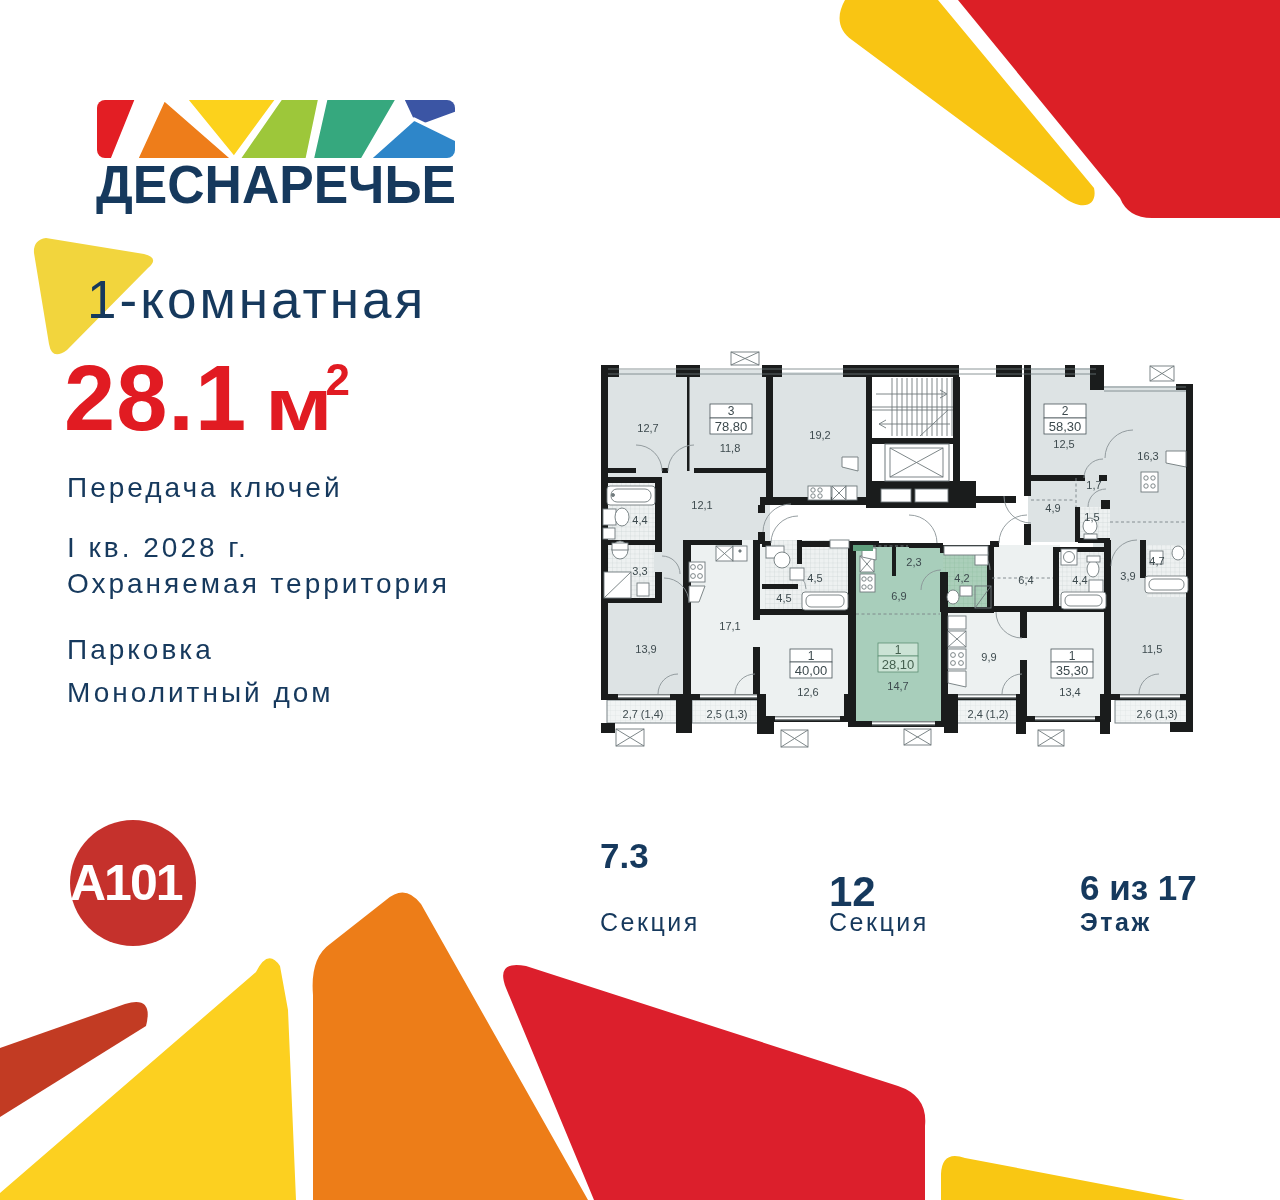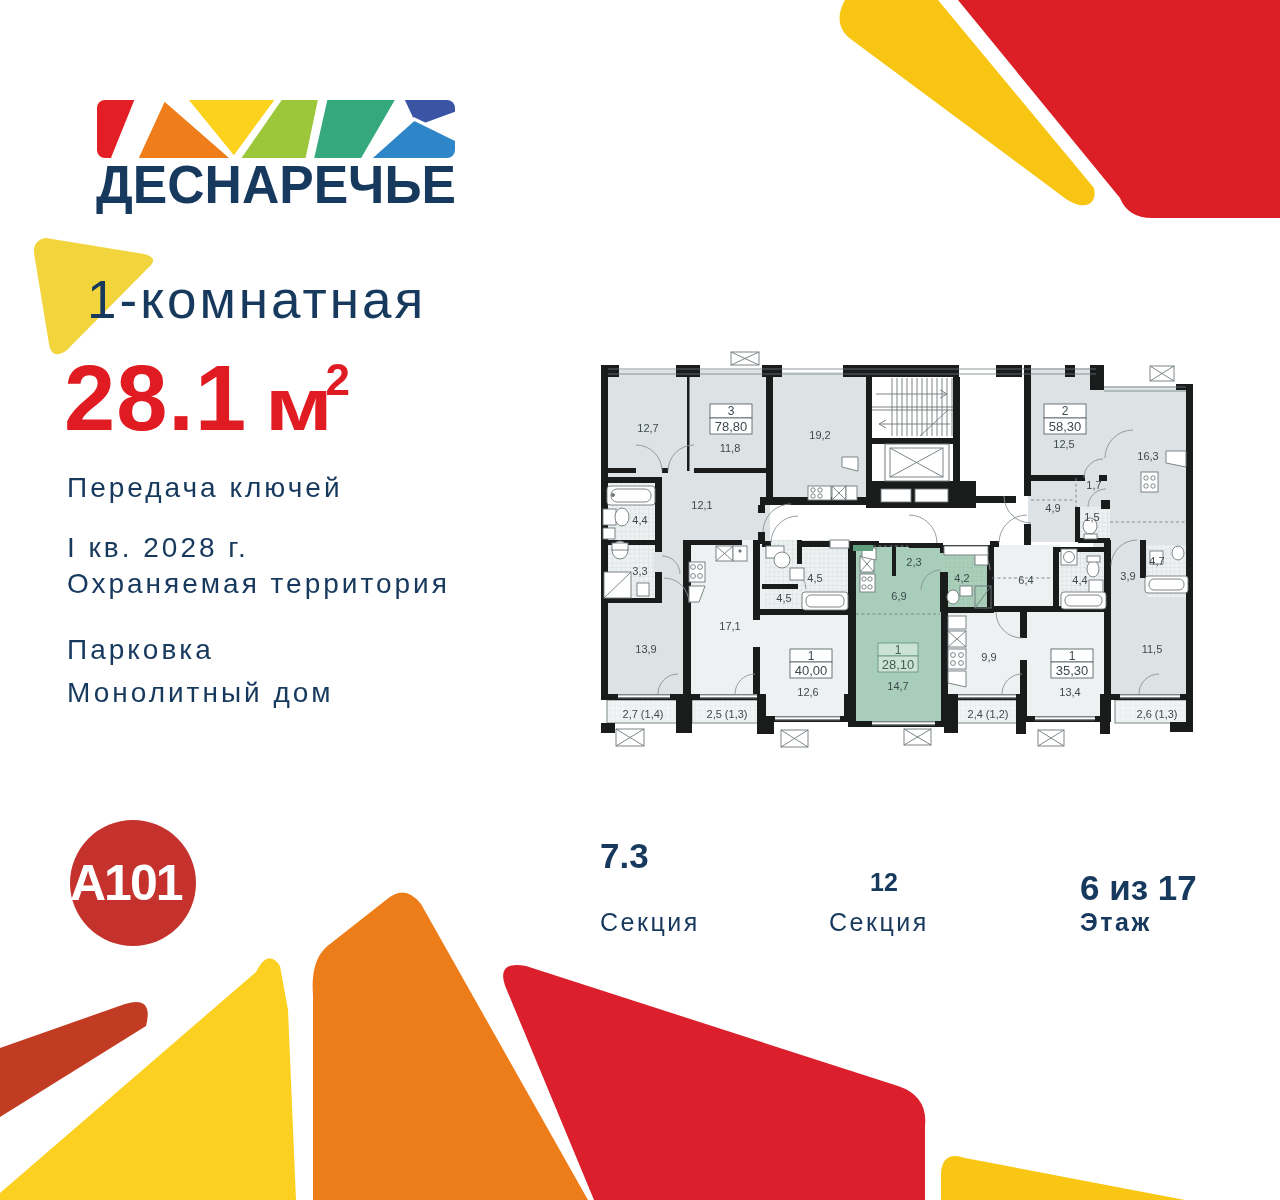--- a/index.html
+++ b/index.html
@@ -54,21 +54,21 @@
 <div class="abs navy" style="left:67px;top:512px;font-size:28px;letter-spacing:3px;margin-top:20px;">I кв. 2028 г.</div>
 <div class="abs navy" style="left:67px;top:568px;font-size:28px;letter-spacing:3px;">Охраняемая территория</div>
 <div class="abs navy" style="left:67px;top:623px;font-size:28px;letter-spacing:3px;margin-top:11px;">Парковка</div>
 <div class="abs navy" style="left:67px;top:677px;font-size:28px;letter-spacing:3px;">Монолитный дом</div>
 
 <div class="abs" style="left:70px;top:820px;width:126px;height:126px;border-radius:50%;background:#c5312c;"></div>
 <div class="abs" style="left:70px;top:820px;width:126px;height:126px;line-height:126px;text-align:left;color:#fff;font-weight:bold;font-size:50px;letter-spacing:-2px;">A101</div>
 
 <div class="abs navy" style="left:600px;top:836px;font-size:35px;font-weight:bold;">7.3</div>
 <div class="abs navy" style="left:600px;top:908px;font-size:25px;letter-spacing:2.5px;">Секция</div>
-<div class="abs navy" style="left:829px;top:868px;font-size:25px;font-weight:bold;margin-left:41px;">12</div>
+<div class="abs navy" style="left:829px;top:868px;font-size:42px;font-weight:bold;">12</div>
 <div class="abs navy" style="left:829px;top:908px;font-size:25px;letter-spacing:2.5px;">Секция</div>
 <div class="abs navy" style="left:1080px;top:868px;font-size:35px;font-weight:bold;">6 из 17</div>
 <div class="abs navy" style="left:1080px;top:908px;font-size:25px;letter-spacing:2.5px;font-weight:bold;">Этаж</div>
 
 <svg id="plan" class="abs" style="left:598px;top:350px" width="600" height="400" viewBox="598 350 600 400">
 <defs>
   <pattern id="hatch" width="5" height="5" patternUnits="userSpaceOnUse">
     <rect width="5" height="5" fill="#f1f4f4"></rect>
     <path d="M0,0 H5 M0,0 V5" stroke="#dde2e3" stroke-width="0.7" fill="none"></path>
   </pattern>

